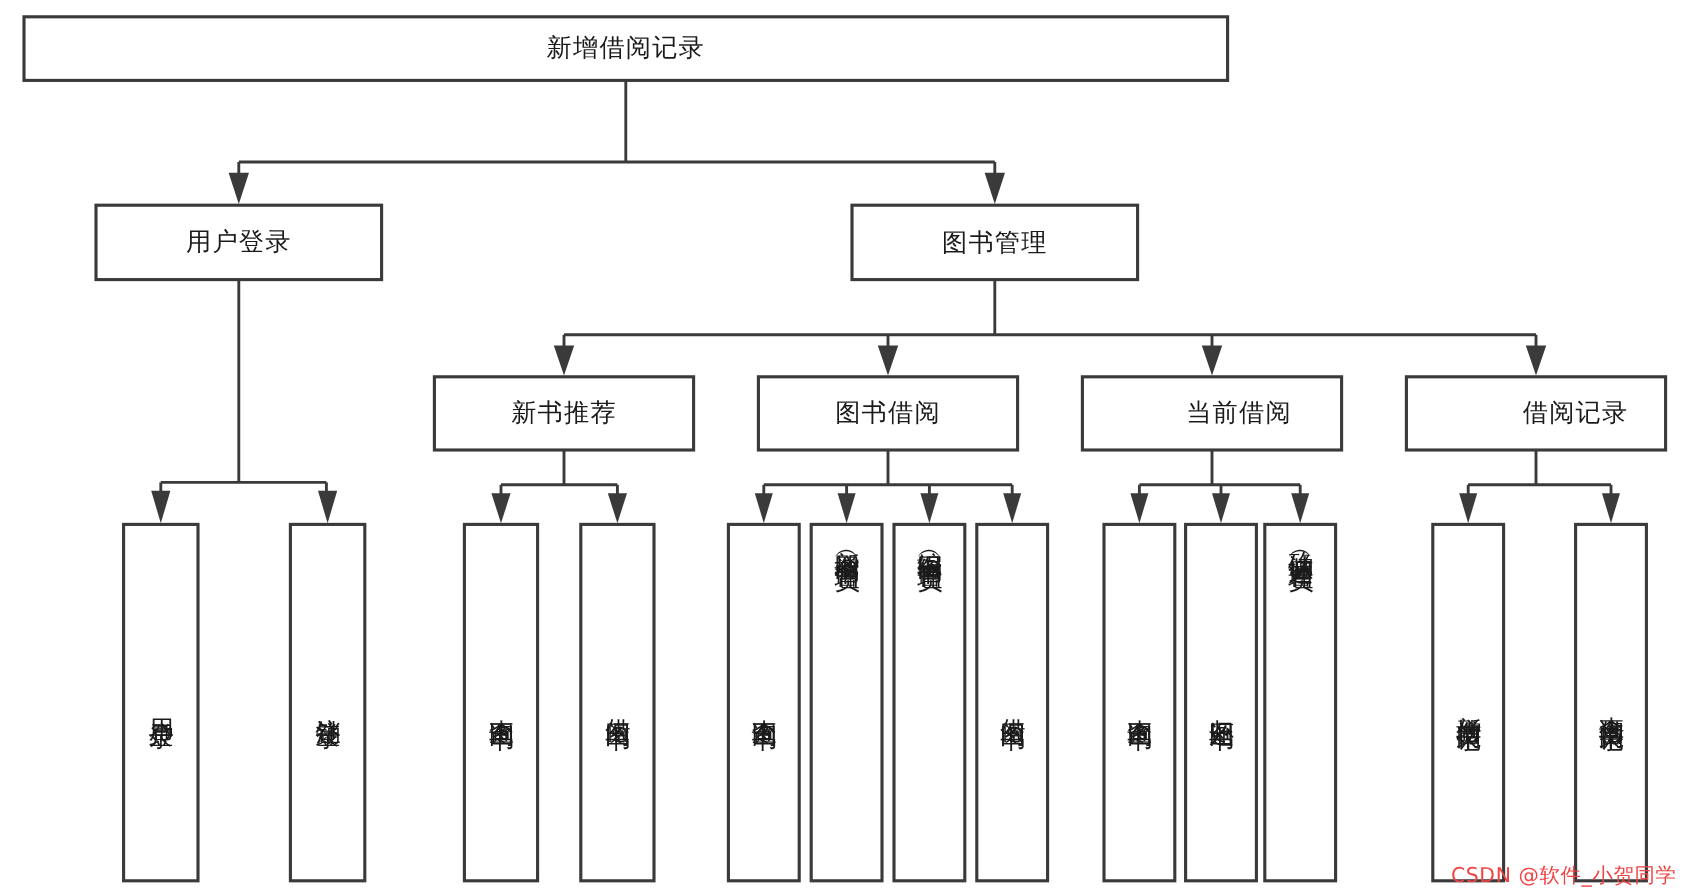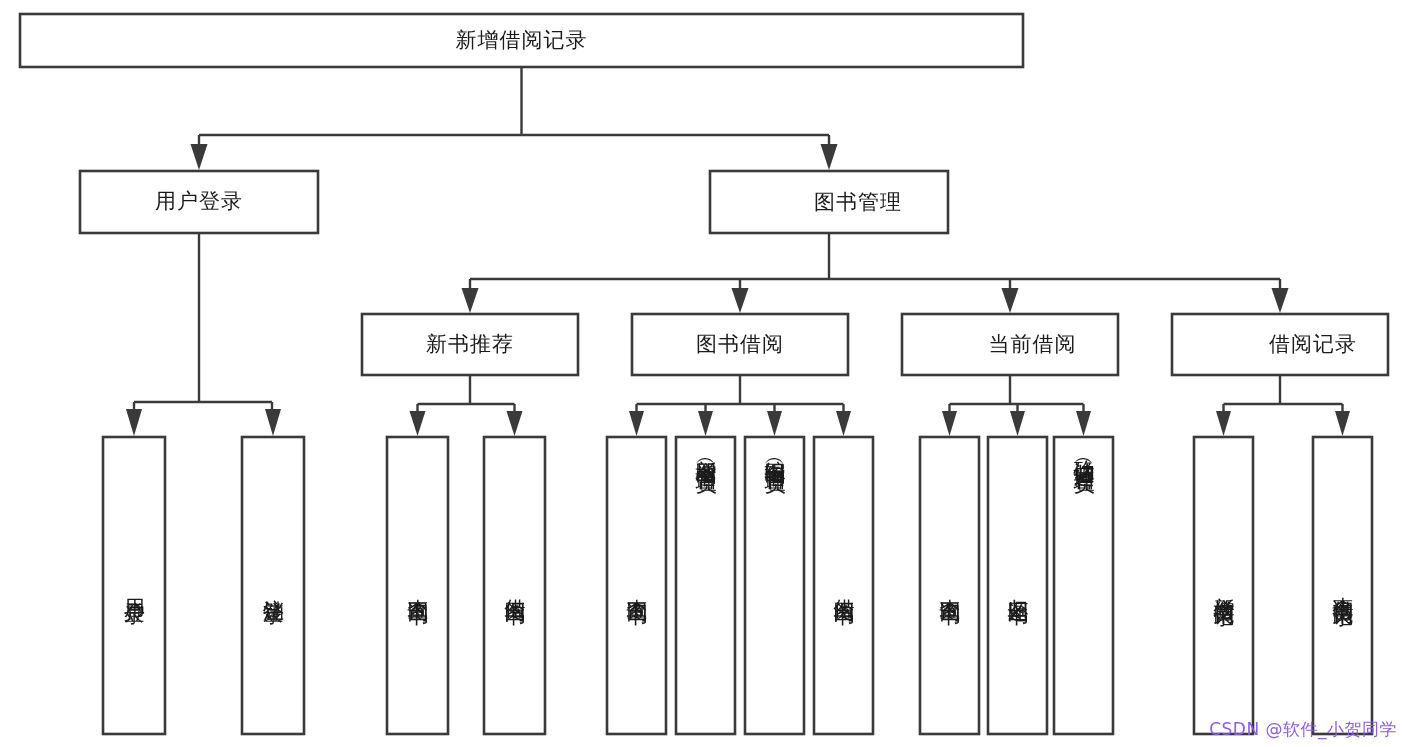--- a/index.html
+++ b/index.html
@@ -62,21 +62,21 @@
     writing-mode: vertical-rl;
     text-orientation: upright;
     letter-spacing: 2px;
     white-space: nowrap;
   }
   .watermark {
     position: absolute;
     right: 8px;
     bottom: 6px;
     font-size: 17px;
-    color: #8b5cf6;
+    color: #ef4444;
     letter-spacing: 0.5px;
     white-space: nowrap;
     pointer-events: none;
   }
 </style>
 </head>
 <body>
 
 <div id="diagram-root">
 
@@ -184,21 +184,21 @@
       <path class="conn" d="M 1223.5 404 L 1223.5 413"></path>
       <path class="conn" d="M 1342.5 404 L 1342.5 413"></path>
       <polygon class="arrow-head" points="1216,411 1231,411 1223.5,436"></polygon>
       <polygon class="arrow-head" points="1335,411 1350,411 1342.5,436"></polygon>
     </g>
   </svg>
 
   <div class="node-label-h" style="left:20px; top:14px; width:1003px; height:53px;">新增借阅记录</div>
 
   <div class="node-label-h" style="left:80px; top:171px; width:238px; height:62px;">用户登录</div>
-  <div class="node-label-h" style="left:710px; top:171px; width:238px; height:64px;margin-left:29px;">图书管理</div>
+  <div class="node-label-h" style="left:710px; top:171px; width:238px; height:64px;">图书管理</div>
 
   <div class="node-label-h" style="left:632px; top:314px; width:216px; height:61px;">图书借阅</div>
   <div class="node-label-h" style="left:362px; top:314px; width:216px; height:61px;">新书推荐</div>
   <div class="node-label-h" style="left:902px; top:314px; width:261px; height:61px;">当前借阅</div>
   <div class="node-label-h" style="left:1172px; top:314px; width:216px; height:61px;padding-left:33px;">借阅记录</div>
 
   <div class="node-label-v" style="left:103px; top:437px; width:62px; height:297px;">用户登录</div>
   <div class="node-label-v" style="left:242px; top:437px; width:62px; height:297px;">注销登录</div>
 
   <div class="node-label-v" style="left:387px; top:437px; width:61px; height:297px;">查询图书</div>

